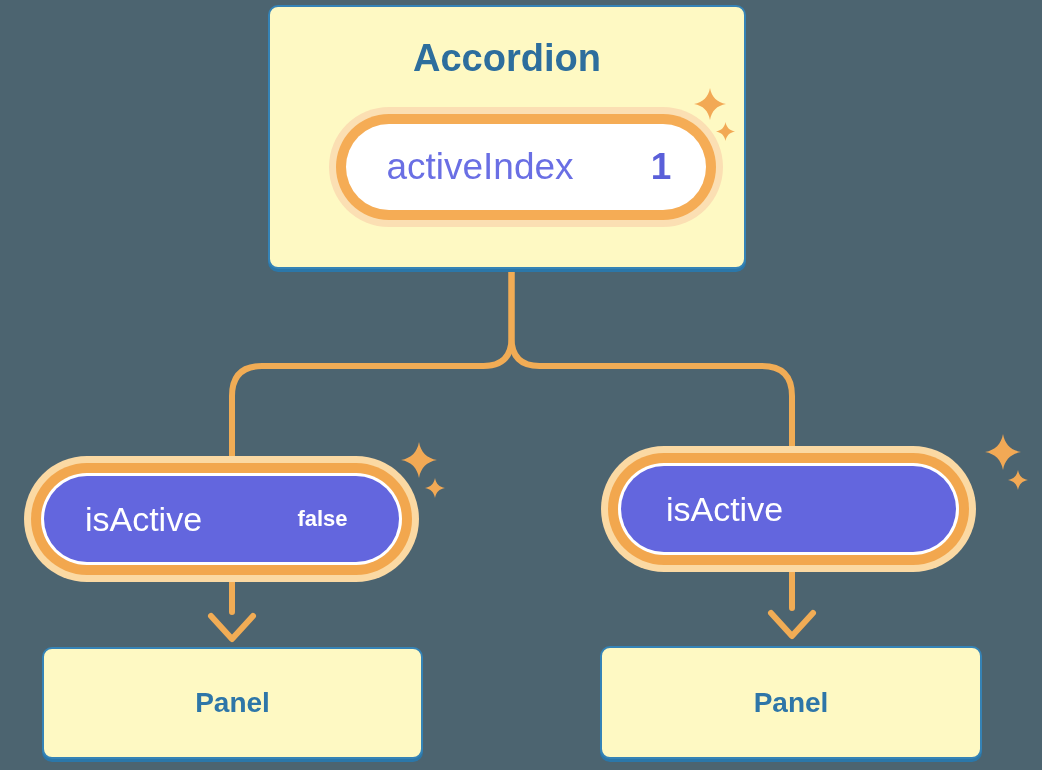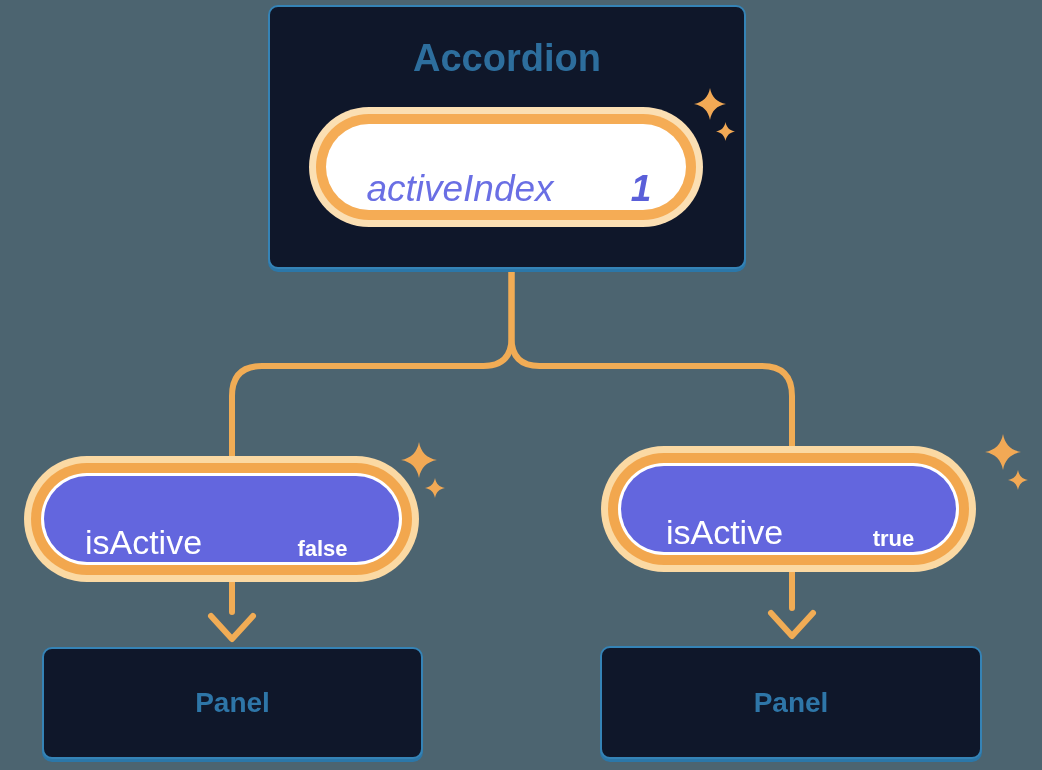--- a/index.html
+++ b/index.html
@@ -7,58 +7,57 @@
   .canvas{
     position:relative;
     width:1042px;height:770px;
     background:#4C6470;
     overflow:hidden;
     font-family:"Liberation Sans", sans-serif;
   }
   .connector-svg{position:absolute;left:0;top:0;z-index:1;}
   .card{
     position:absolute;
-    background:#0f172a;
+    background:#fef9c3;
     border:2px solid #3583B6;
     border-radius:10px;
     box-shadow:0 3px 0 #2B77A9;
     z-index:2;
   }
   .accordion-card{left:268px;top:5px;width:478px;height:264px;}
   .accordion-title{
     position:absolute;left:0;right:0;top:30px;
     text-align:center;
     font-size:38px;font-weight:600;color:#2D6E9D;
   }
   .state-pill{
-    position:absolute;left:56px;top:117px;
+    position:absolute;left:76px;top:117px;
     width:360px;height:86px;
     background:#FFFFFF;
     border-radius:43px;
     box-shadow:0 0 0 10px #F5AC55, 0 0 0 17px #FBDFB3;
-    display:flex;align-items:flex-end;
+    display:flex;align-items:center;
     z-index:3;
-    font-style:italic;
   }
   .state-section-label{
     flex:0 0 268px;display:flex;align-items:center;justify-content:center;
     font-size:37px;color:#6A6FE4;
   }
   .state-divider{width:2px;background:#F2A850;}
   .state-section-value{
     flex:1;display:flex;align-items:center;justify-content:center;
     font-size:37px;font-weight:700;color:#5A5FD9;
   }
   .prop-pill{
     position:absolute;
     height:86px;
     background:#6366DE;
     border-radius:43px;
     box-shadow:0 0 0 3px #FFFFFF, 0 0 0 13px #F2A74E, 0 0 0 20px #FBD9A3;
-    display:flex;align-items:flex-end;
+    display:flex;align-items:center;
     z-index:3;
     color:#FFFFFF;
   }
   .prop-pill-left{left:44px;top:476px;width:355px;}
   .prop-pill-right{left:621px;top:466px;width:335px;}
   .prop-label{
     display:flex;align-items:center;justify-content:center;
     font-size:34px;font-weight:400;
   }
   .prop-pill-left .prop-label{flex:0 0 199px;}
@@ -122,21 +121,20 @@
   </div>
   <div class="sparkle" style="left:425px;top:478px;">
     <svg width="20" height="20" viewBox="0 0 24 24">
         <path fill="#F2A955" d="M12 0 C13.2 6.8 17.2 10.8 24 12 C17.2 13.2 13.2 17.2 12 24 C10.8 17.2 6.8 13.2 0 12 C6.8 10.8 10.8 6.8 12 0 Z"></path>
       </svg>
   </div>
 
   <div class="prop-pill prop-pill-right">
     <div class="prop-label">isActive</div>
     <div class="pill-divider"></div>
-    <div class="prop-value">true</div>
   </div>
 
   <div class="sparkle" style="left:985px;top:434px;">
     <svg width="36" height="36" viewBox="0 0 24 24">
         <path fill="#F2A955" d="M12 0 C13.2 6.8 17.2 10.8 24 12 C17.2 13.2 13.2 17.2 12 24 C10.8 17.2 6.8 13.2 0 12 C6.8 10.8 10.8 6.8 12 0 Z"></path>
       </svg>
   </div>
   <div class="sparkle" style="left:1008px;top:470px;">
     <svg width="20" height="20" viewBox="0 0 24 24">
         <path fill="#F2A955" d="M12 0 C13.2 6.8 17.2 10.8 24 12 C17.2 13.2 13.2 17.2 12 24 C10.8 17.2 6.8 13.2 0 12 C6.8 10.8 10.8 6.8 12 0 Z"></path>

